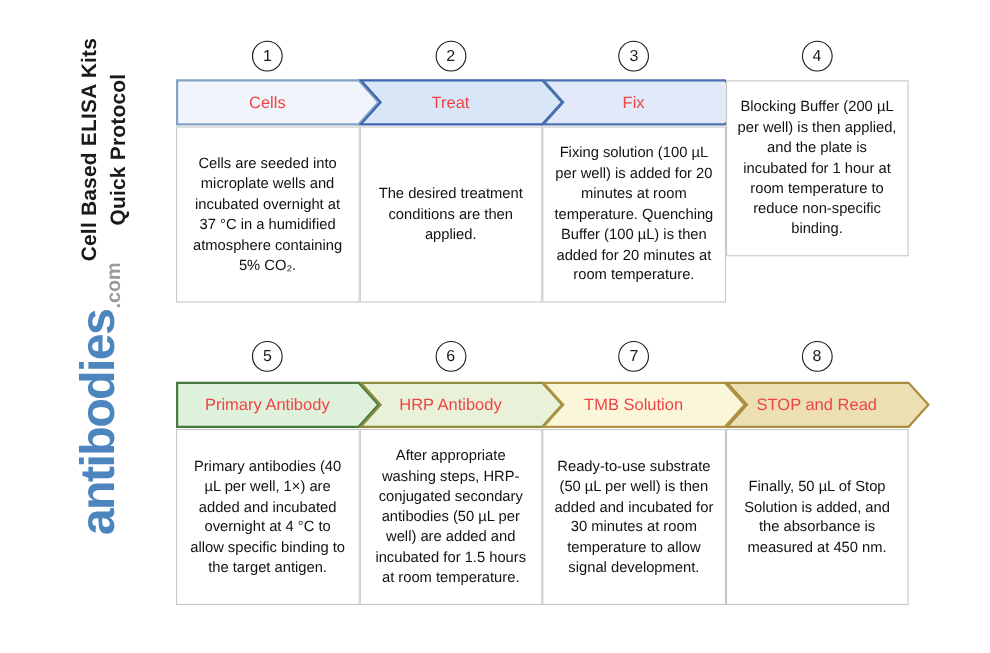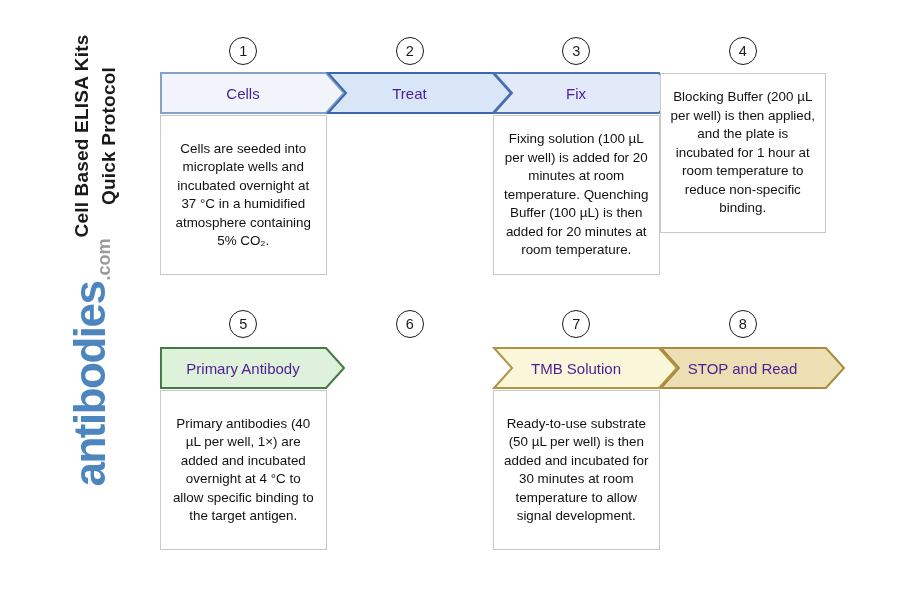--- a/index.html
+++ b/index.html
@@ -43,21 +43,21 @@
   .row--two .circle{margin-bottom:9px;}
   .arrow-wrap{
     position:relative;width:100%;height:42px;
   }
   .arrow-svg{
     position:absolute;left:0;top:0;overflow:visible;
   }
   .arrow-label{
     position:absolute;left:0;top:0;width:166px;height:42px;
     display:flex;align-items:center;justify-content:center;
-    font-size:15px;color:#4c1d95;
+    font-size:15px;color:#ef4444;
   }
   .desc-box{
     width:100%;height:160px;box-sizing:border-box;margin-top:1px;
     background:#fff;border:1.5px solid #c8c8c8;
     display:flex;align-items:center;justify-content:center;
     padding:0 9px;text-align:center;
     font-size:13.4px;line-height:1.38;color:#111;
   }
 </style>
 </head>
@@ -92,20 +92,21 @@
     <div class="step">
       <div class="circle">
           <span>2</span>
         </div>
       <div class="arrow-wrap">
         <svg class="arrow-svg" width="186" height="42">
           <polygon points="1,1 166,1 184,21 166,41 1,41 19,21" stroke-width="2" fill="#d9e6f8" stroke="#3c67ad"></polygon>
         </svg>
         <div class="arrow-label">Treat</div>
       </div>
+      <div class="desc-box">The desired treatment conditions are then applied.</div>
     </div>
 
     <div class="step">
       <div class="circle">
           <span>3</span>
         </div>
       <div class="arrow-wrap">
         <svg class="arrow-svg" width="186" height="42">
           <polygon points="1,1 166,1 184,21 166,41 1,41 19,21" stroke-width="2" fill="#e2e9f9" stroke="#4a72ae"></polygon>
         </svg>
@@ -135,20 +136,27 @@
         </svg>
         <div class="arrow-label">Primary Antibody</div>
       </div>
       <div class="desc-box">Primary antibodies (40 µL per well, 1×) are added and incubated overnight at 4 °C to allow specific binding to the target antigen.</div>
     </div>
 
     <div class="step">
       <div class="circle">
           <span>6</span>
         </div>
+      <div class="arrow-wrap">
+        <svg class="arrow-svg" width="186" height="42">
+          <polygon points="1,1 166,1 184,21 166,41 1,41 19,21" stroke-width="2" fill="#e9f1d8" stroke="#8c8c3a"></polygon>
+        </svg>
+        <div class="arrow-label">HRP Antibody</div>
+      </div>
+      <div class="desc-box">After appropriate washing steps, HRP-conjugated secondary antibodies (50 µL per well) are added and incubated for 1.5 hours at room temperature.</div>
     </div>
 
     <div class="step">
       <div class="circle">
           <span>7</span>
         </div>
       <div class="arrow-wrap">
         <svg class="arrow-svg" width="186" height="42">
           <polygon points="1,1 166,1 184,21 166,41 1,41 19,21" stroke-width="2" fill="#faf6da" stroke="#b09344"></polygon>
         </svg>
@@ -160,17 +168,18 @@
     <div class="step">
       <div class="circle">
           <span>8</span>
         </div>
       <div class="arrow-wrap">
         <svg class="arrow-svg" width="186" height="42">
           <polygon points="1,1 166,1 184,21 166,41 1,41 19,21" stroke-width="2" fill="#ecdfb4" stroke="#a98c3c"></polygon>
         </svg>
         <div class="arrow-label">STOP and Read</div>
       </div>
+      <div class="desc-box">Finally, 50 µL of Stop Solution is added, and the absorbance is measured at 450 nm.</div>
     </div>
 
   </div>
 
 </div>
 
 </body></html>

